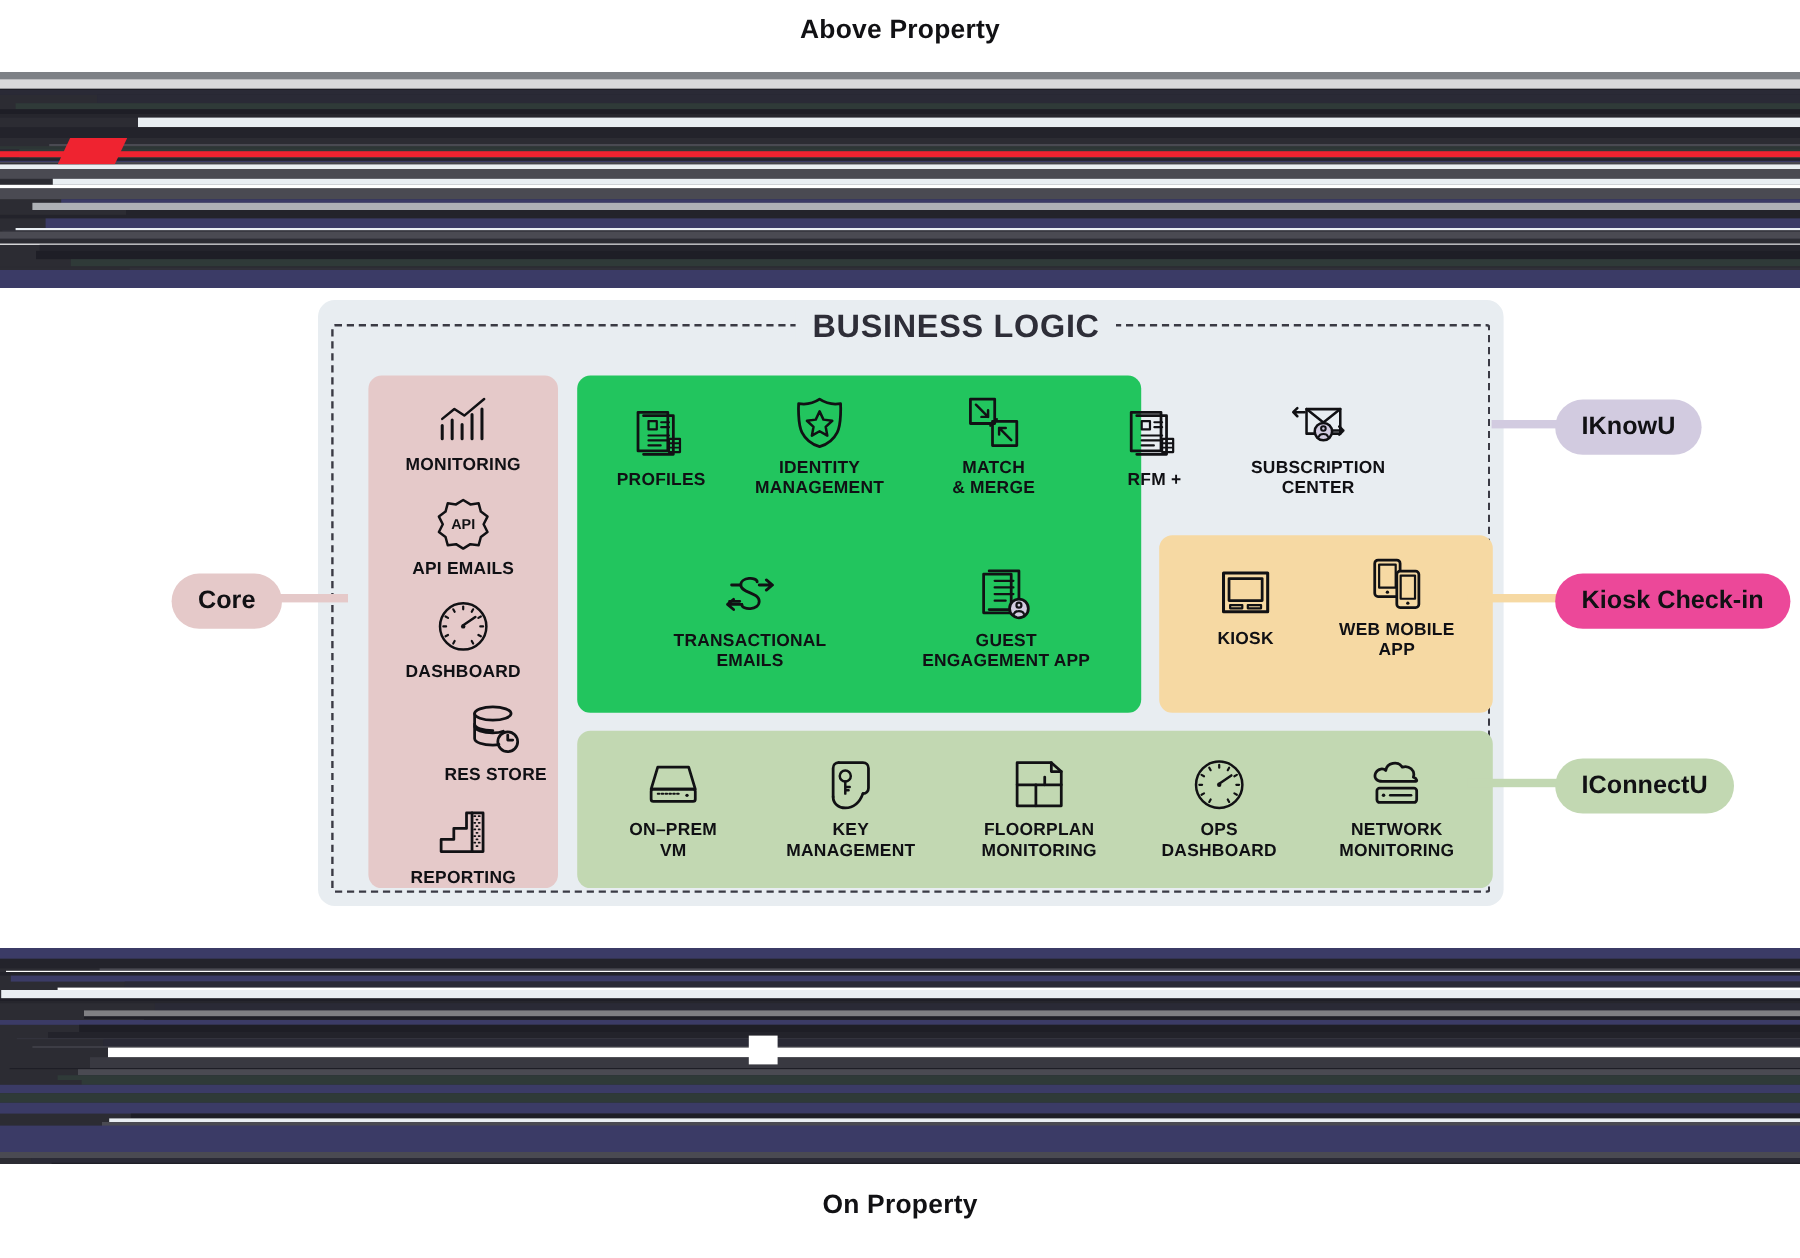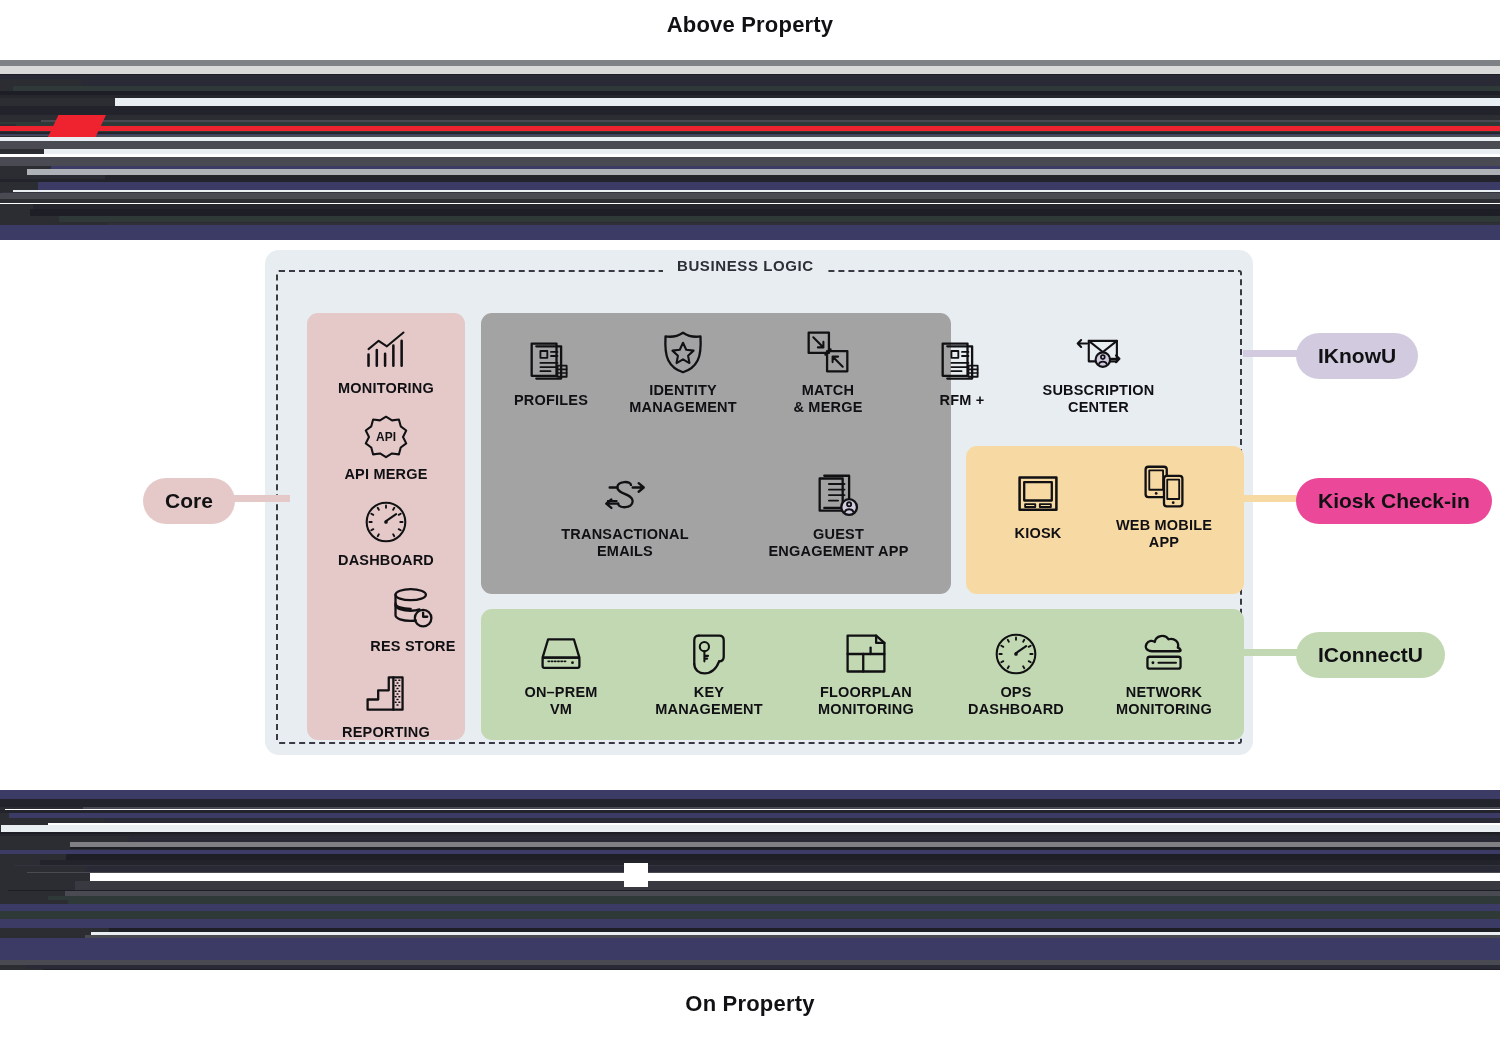--- a/index.html
+++ b/index.html
@@ -87,31 +87,31 @@
     border-radius: 3px;
   }
 
   #bl-title {
     position: absolute;
     top: -15px;
     left: 385px;
     background: #e8edf1;
     padding: 0 14px;
     font-weight: 700;
-    font-size: 15px;
+    font-size: 27px;
     letter-spacing: .6px;
     color: #2e2e38;
     white-space: nowrap;
   }
 
   
   .panel { position: absolute; border-radius: 11px; }
 
   #panel-core     { left: 29px;  top: 41px;  width: 158px; height: 427px; background: #e5c9c9; }
-  #panel-iknowu   { left: 203px; top: 41px;  width: 470px; height: 281px; background: #a3a3a3; }
+  #panel-iknowu   { left: 203px; top: 41px;  width: 470px; height: 281px; background: #22c55e; }
   #panel-kiosk    { left: 688px; top: 174px; width: 278px; height: 148px; background: #f6d9a3; }
   #panel-connectu { left: 203px; top: 337px; width: 763px; height: 131px; background: #c2d8b2; }
 
   
   .tile {
     position: absolute;
     display: flex;
     flex-direction: column;
     align-items: center;
     justify-content: flex-start;
@@ -268,21 +268,21 @@
         <span class="cap">MONITORING</span>
       </div>
 
       <div class="tile" style="top:100px;">
         <span class="glyph">
           <svg viewBox="0 0 100 100">
             <path d="M50 8 L63 16 L78 14 L82 29 L94 38 L87 52 L94 66 L82 75 L78 90 L63 88 L50 96 L37 88 L22 90 L18 75 L6 66 L13 52 L6 38 L18 29 L22 14 L37 16 Z" stroke-width="4.5"></path>
             <text x="50" y="60" text-anchor="middle" font-size="26" font-family="Liberation Sans, sans-serif" font-weight="600" class="fl">API</text>
           </svg>
         </span>
-        <span class="cap">API MERGE</span>
+        <span class="cap">API EMAILS</span>
       </div>
 
       <div class="tile" style="top:186px;">
         <span class="glyph">
           <svg viewBox="0 0 100 100">
             <circle cx="50" cy="50" r="42" stroke-width="4.5"></circle>
             <path d="M50 48 L72 33" stroke-width="4.5"></path>
             <circle cx="50" cy="50" r="4" class="fl"></circle>
             <g stroke-width="4" stroke-linecap="round">
               <path d="M50 14 v5"></path>

